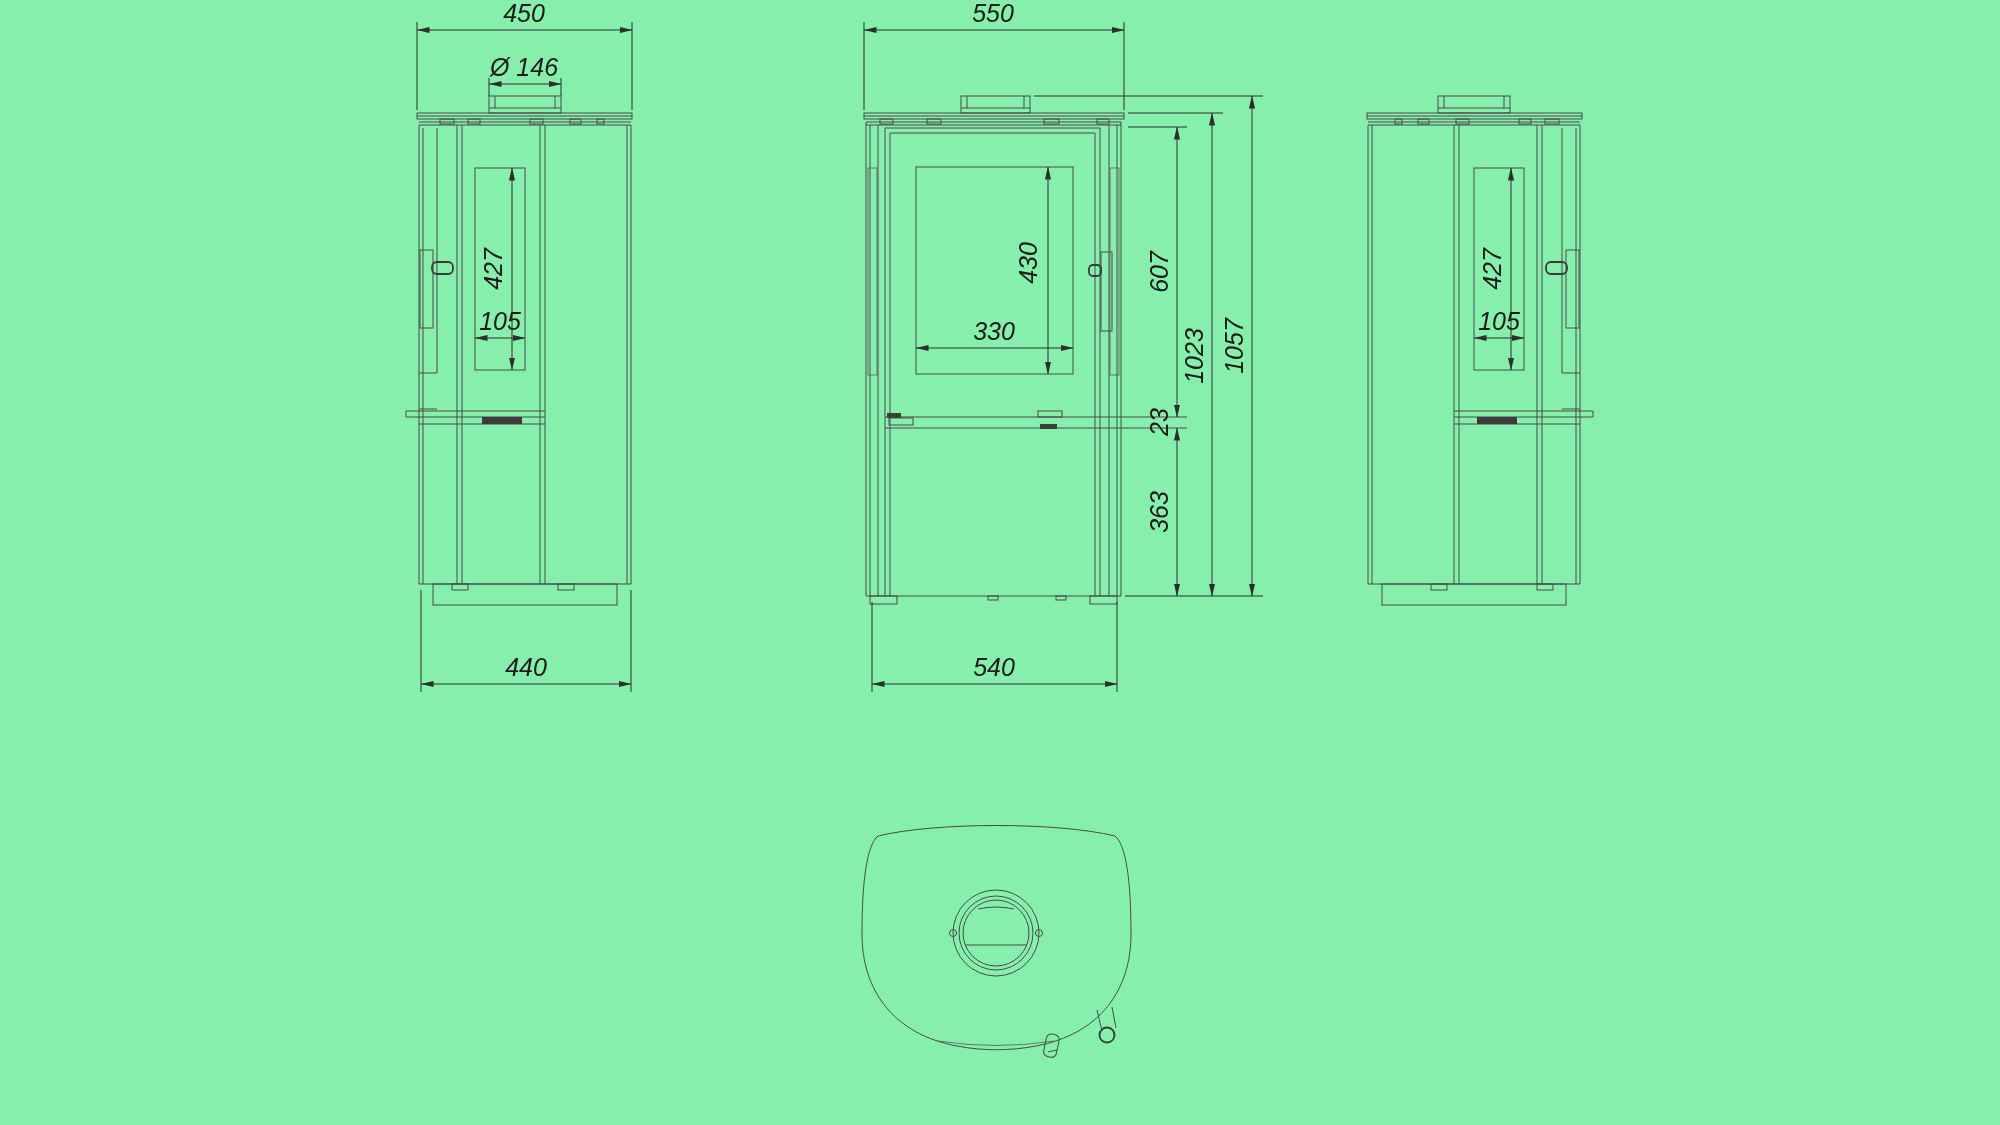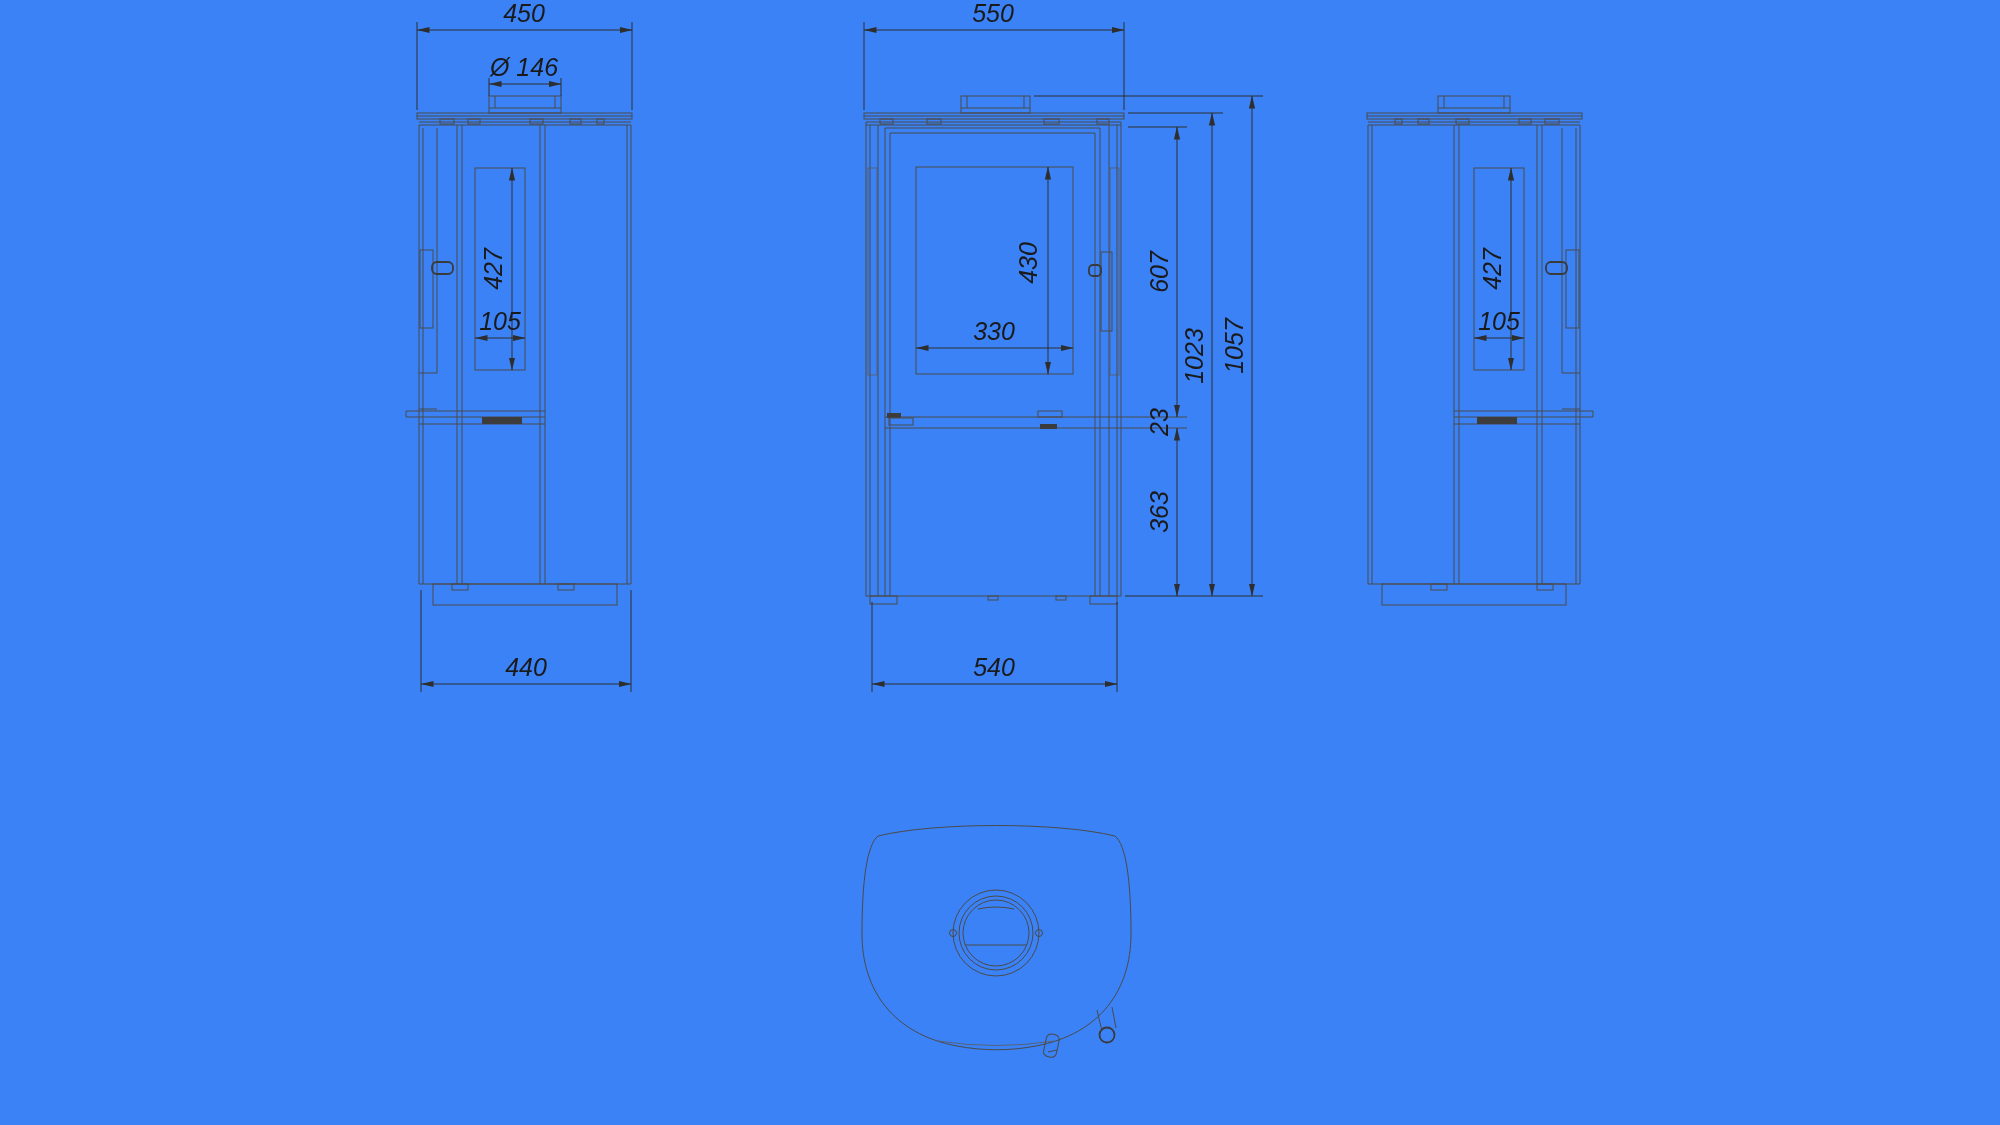--- a/index.html
+++ b/index.html
@@ -1,16 +1,16 @@
 <!DOCTYPE html>
 <html><head>
 <meta charset="utf-8">
 <style>
   html,body{margin:0;padding:0;background:#ffffff;}
-  .stage{position:relative;width:2000px;height:1125px;background:#3b82f6;overflow:hidden;
+  .stage{position:relative;width:2000px;height:1125px;background:#86efac;overflow:hidden;
          font-family:"Liberation Sans",sans-serif;}
   svg{position:absolute;left:0;top:0;}
   
   .s   {stroke:#4a4a4a;stroke-width:1;fill:none;}
   .s2  {stroke:#5a5a5a;stroke-width:0.8;fill:none;}
   .d   {stroke:#2e2e2e;stroke-width:1;fill:none;}      
   .f   {fill:#3c3c3c;stroke:none;}                      
   .thk {stroke:#3a3a3a;stroke-width:1.8;fill:none;}
   text {font-family:"Liberation Sans",sans-serif;font-style:italic;
         font-size:25px;fill:#1a1a1a;}

